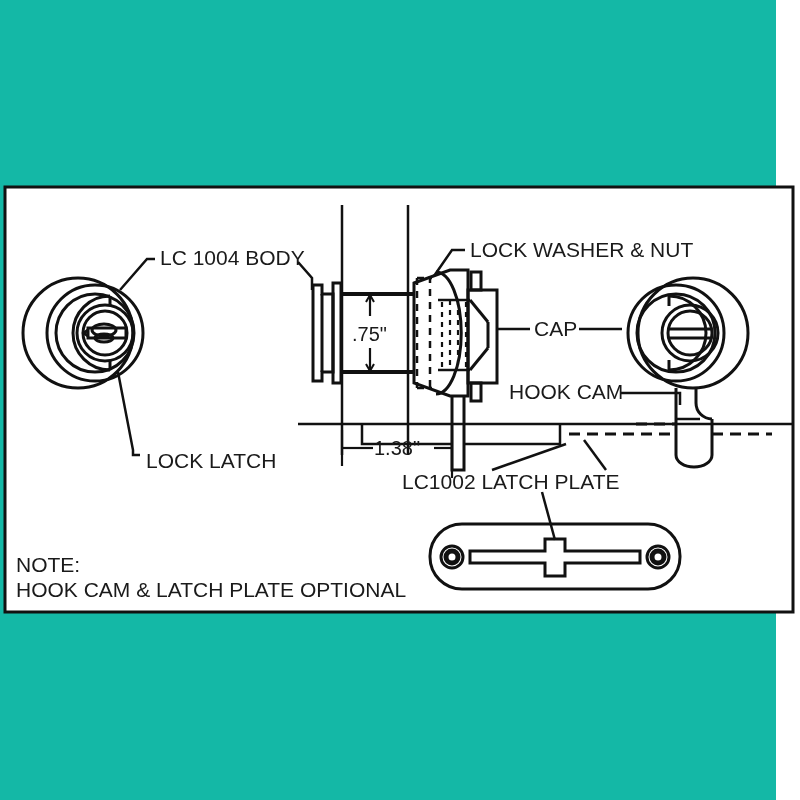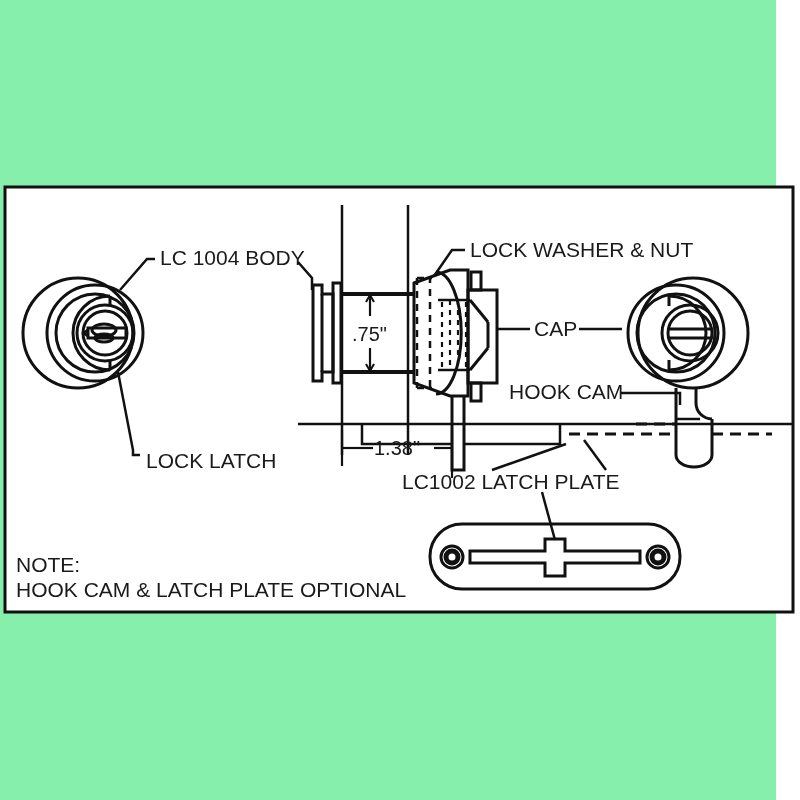--- a/index.html
+++ b/index.html
@@ -8,21 +8,21 @@
     background: #ffffff;
     width: 800px;
     height: 800px;
     overflow: hidden;
     font-family: "Liberation Sans", sans-serif;
   }
   #stage {
     position: relative;
     width: 776px;
     height: 800px;
-    background: #86efac;
+    background: #14b8a6;
   }
   #drawing {
     position: absolute;
     left: 0;
     top: 0;
     width: 800px;
     height: 800px;
   }
   svg text {
     font-family: "Liberation Sans", sans-serif;

